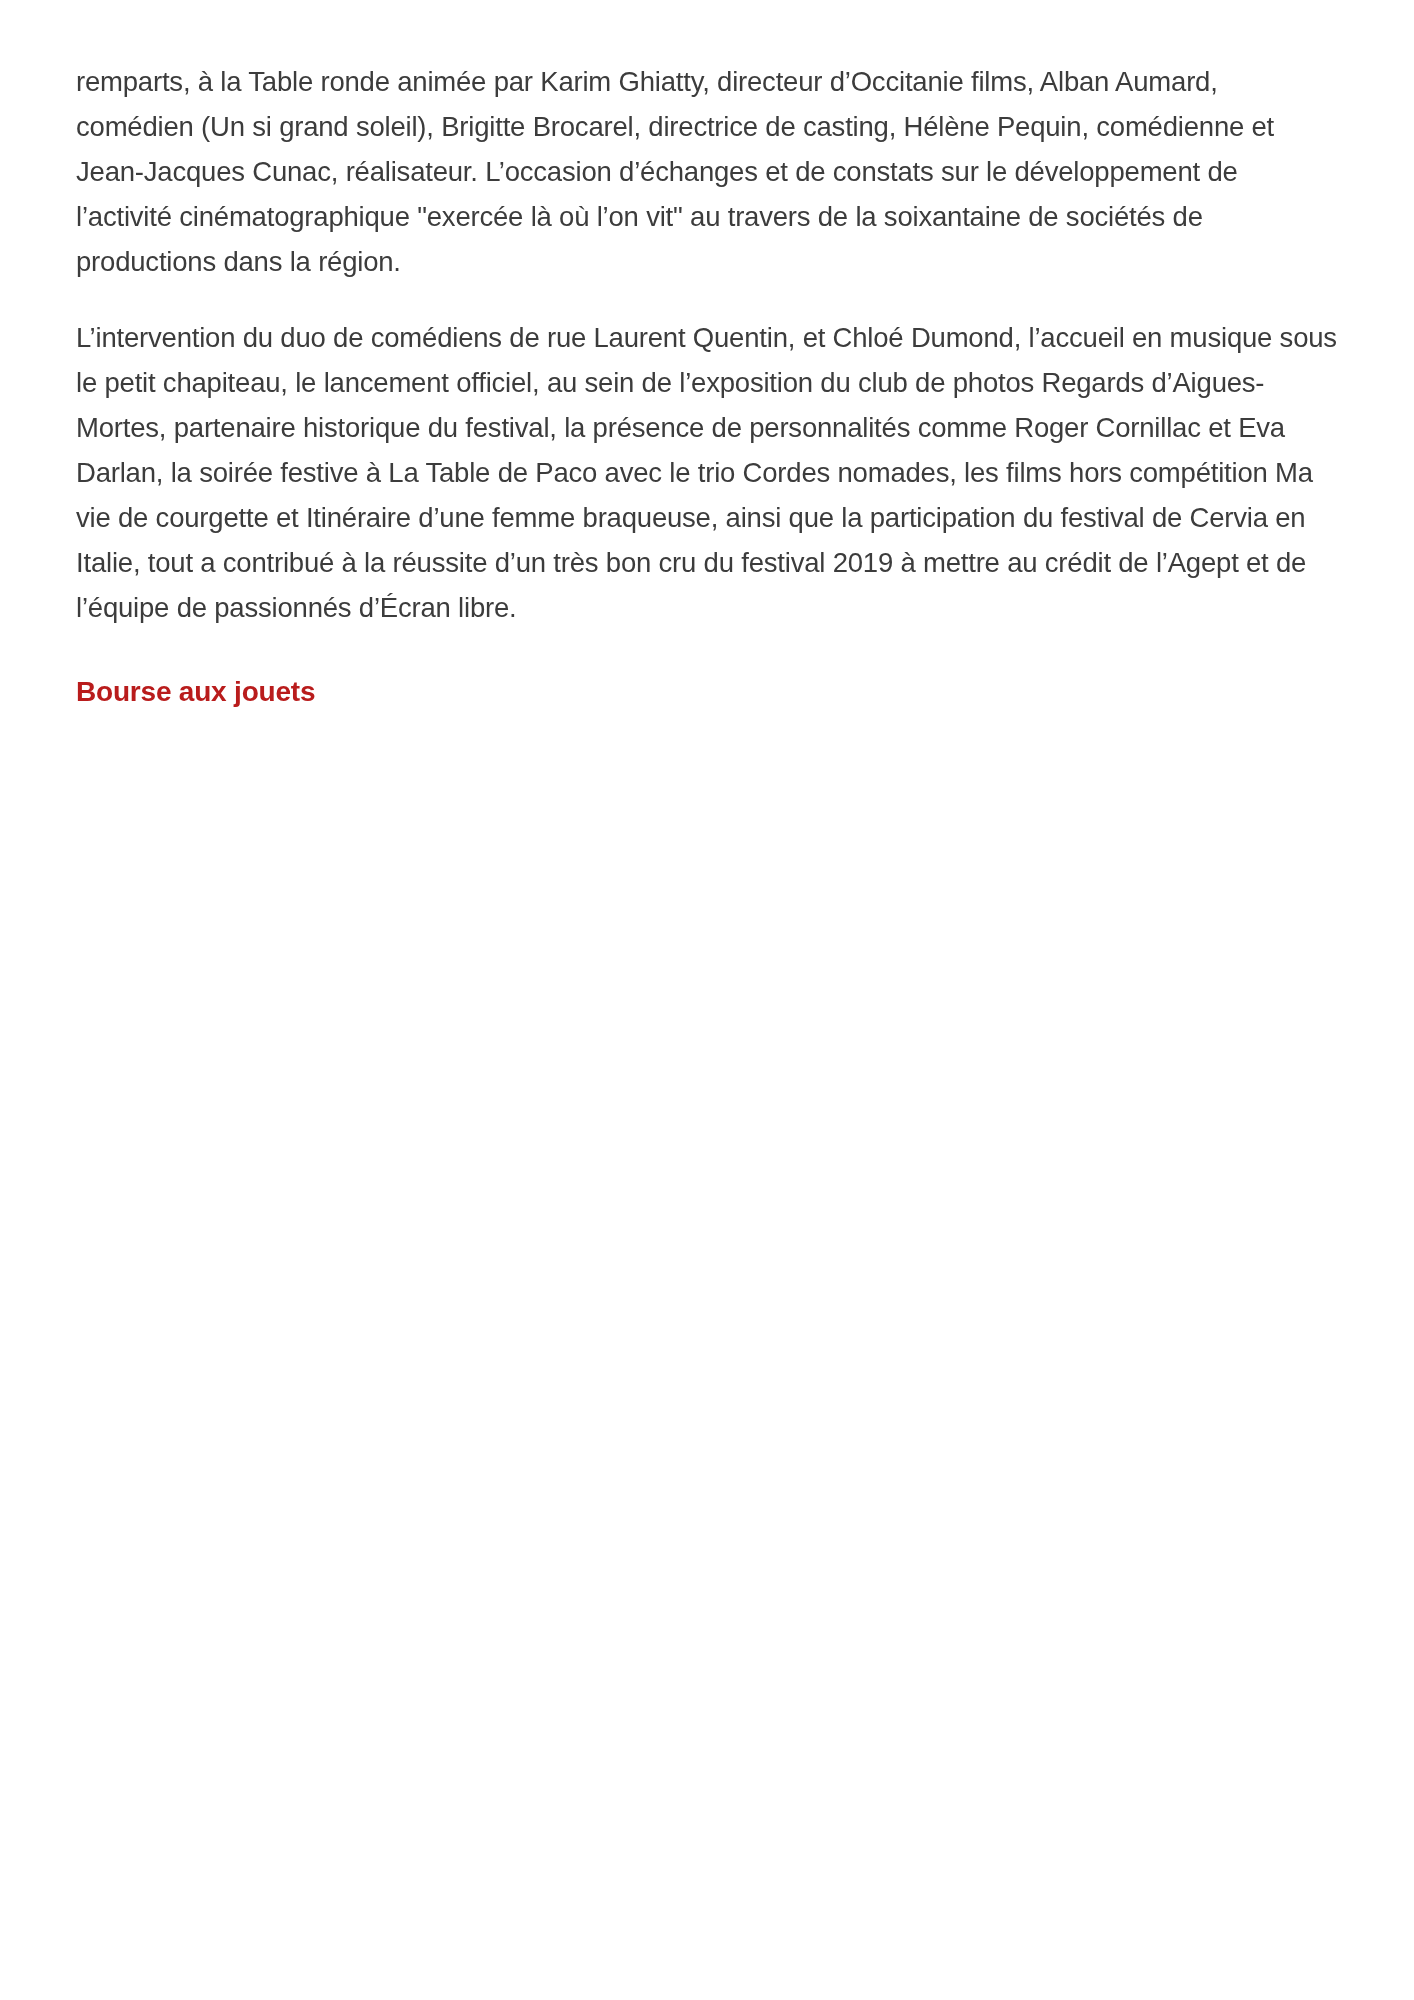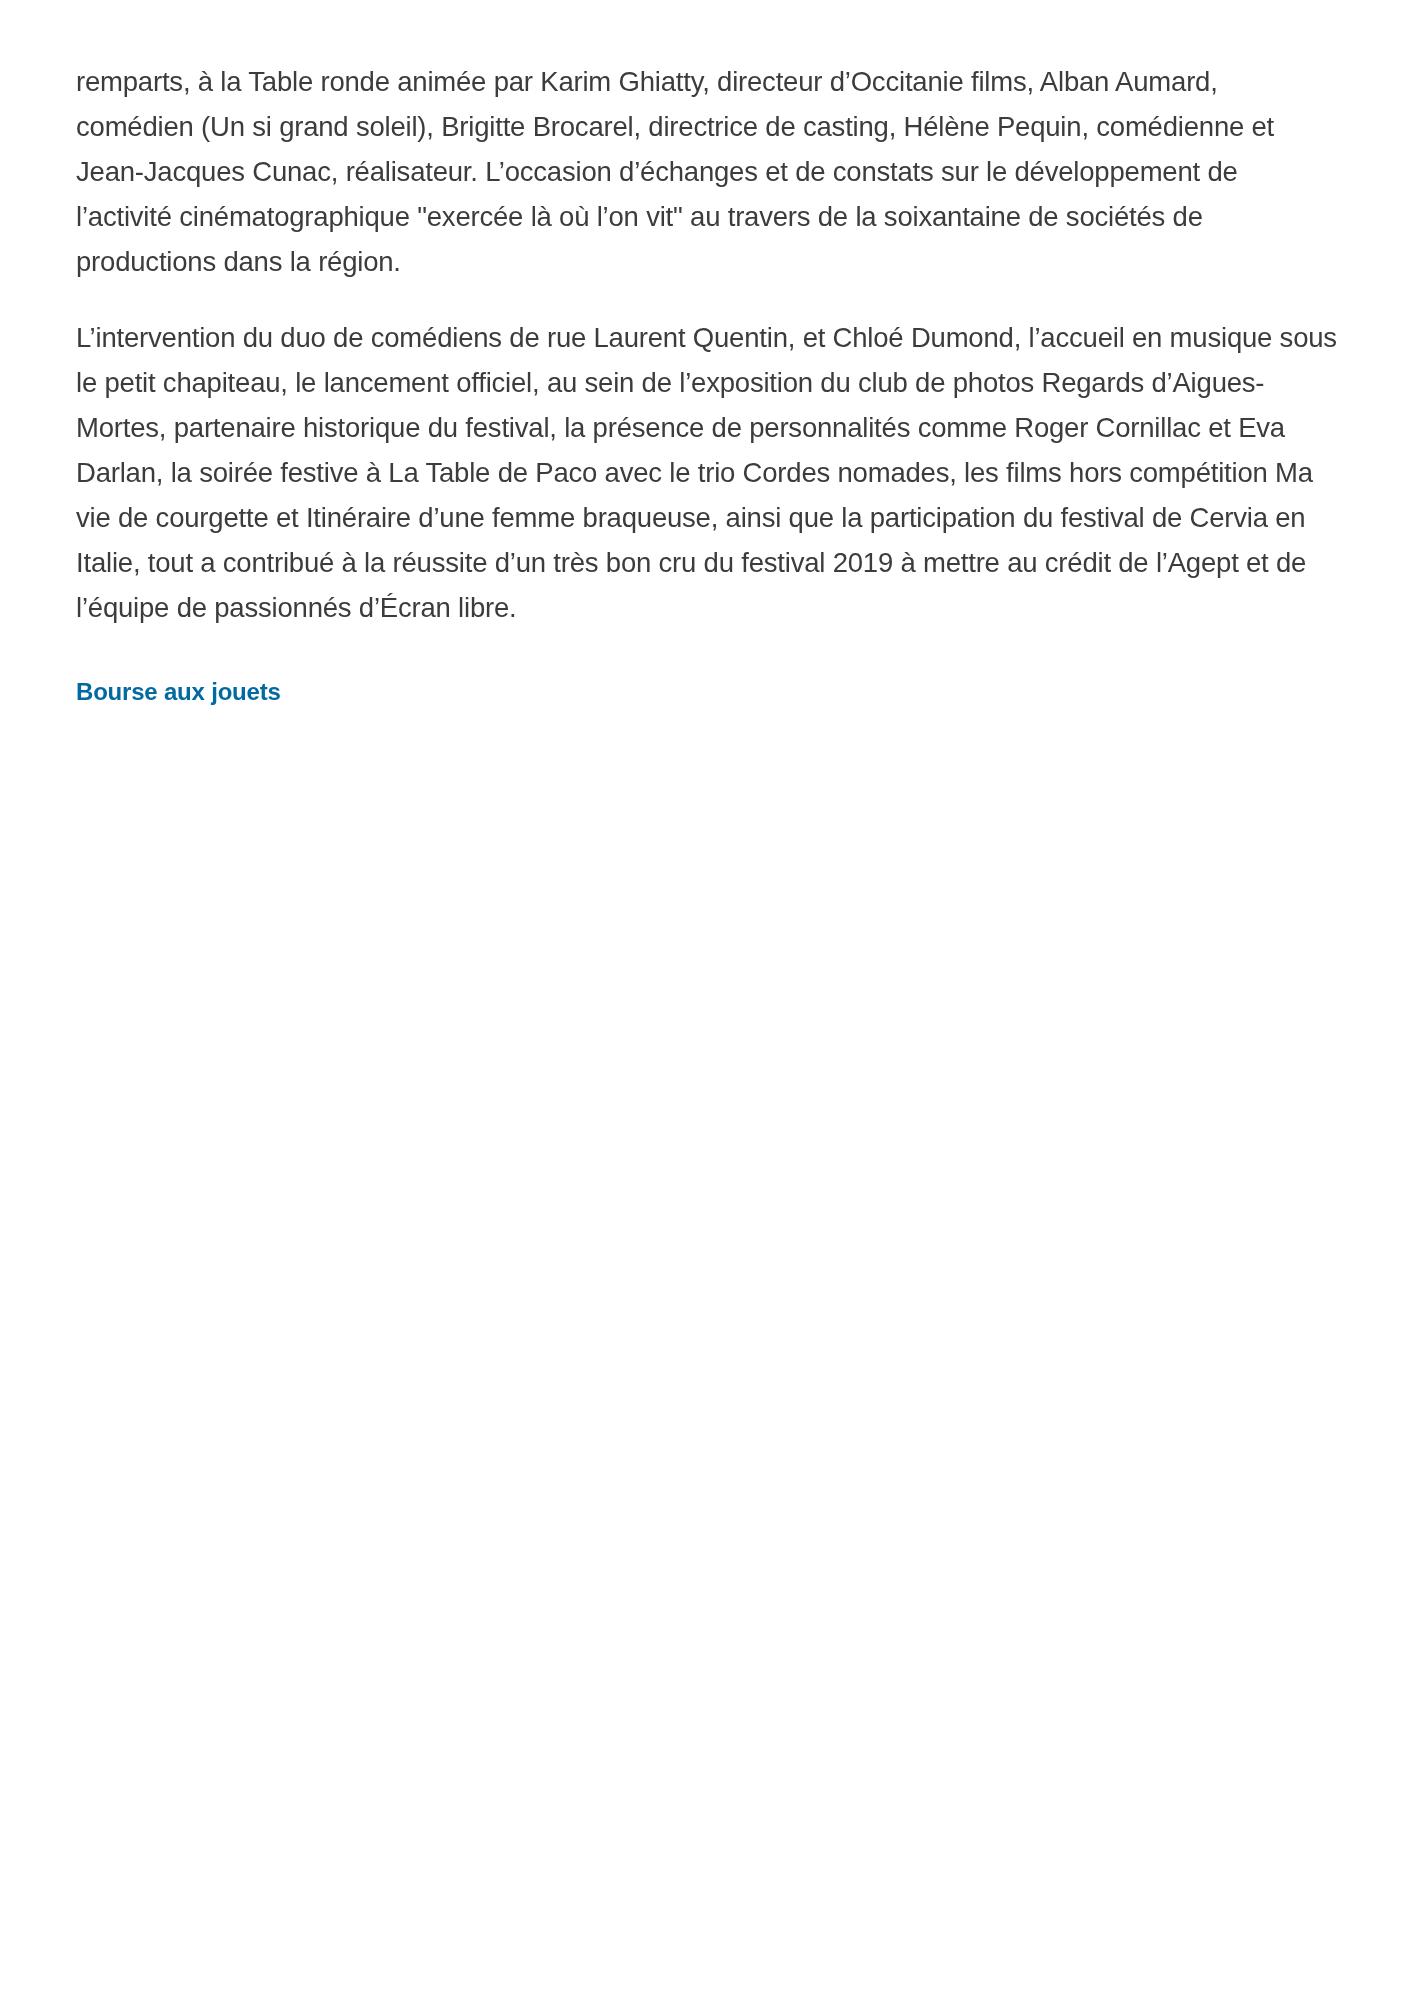--- a/index.html
+++ b/index.html
@@ -26,25 +26,25 @@
   p.body-text {
     margin: 0 0 31px 0;
     font-size: 27.5px;
     line-height: 45px;
     letter-spacing: -0.2px;
     color: #3c3c3c;
     text-align: left;
   }
   h2.section-heading {
     margin: 42px 0 32px 0;
-    font-size: 24px;
+    font-size: 28px;
     line-height: 40px;
     font-weight: 600;
     letter-spacing: -0.2px;
-    color: #0369a1;
+    color: #b91c1c;
   }
 </style>
 </head>
 <body>
 
 <div class="page">
   <div class="article">
 
     <p class="body-text">remparts, à la Table ronde animée par Karim Ghiatty, directeur d’Occitanie films, Alban Aumard, comédien (Un si grand soleil), Brigitte Brocarel, directrice de casting, Hélène Pequin, comédienne et Jean-Jacques Cunac, réalisateur. L’occasion d’échanges et de constats sur le développement de l’activité cinématographique "exercée là où l’on vit" au travers de la soixantaine de sociétés de productions dans la région.</p>
 

